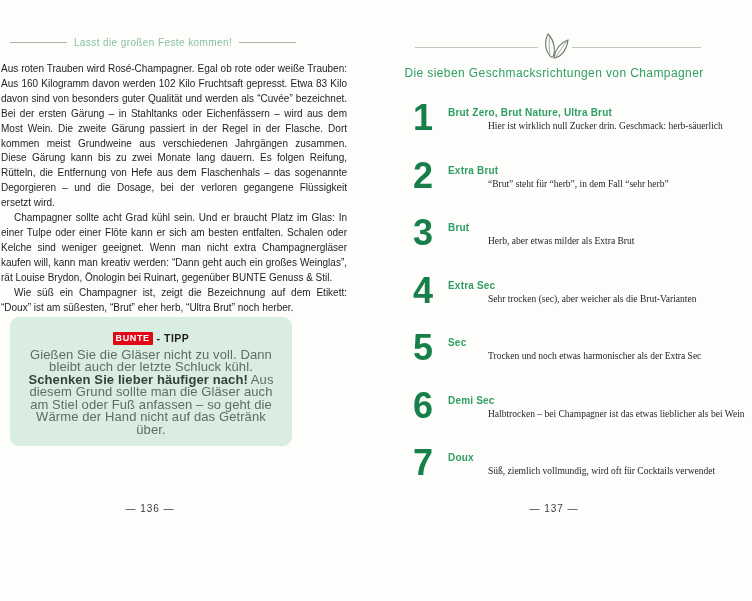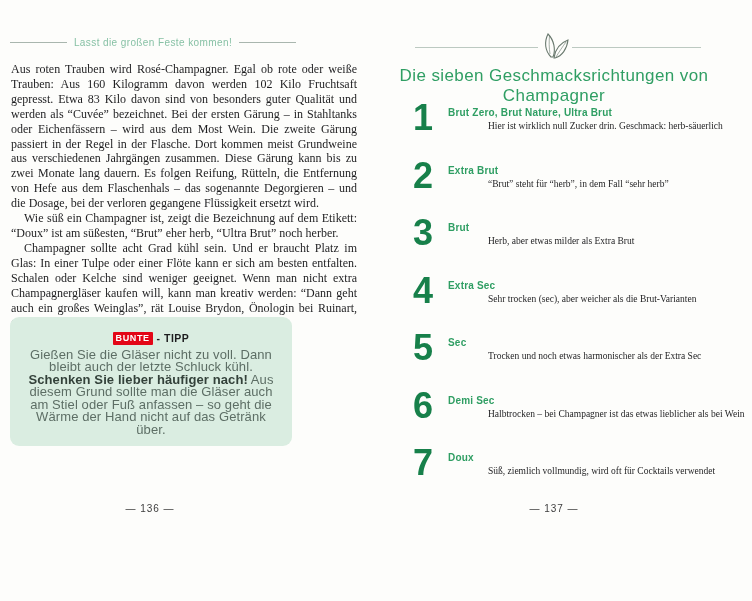--- a/index.html
+++ b/index.html
@@ -16,23 +16,23 @@
   .lp-header {
     position:absolute; top:37px; left:10px; width:286px;
     display:flex; align-items:center; gap:7px;
   }
   .lp-header .rule { flex:1; height:1px; background:#a9b6ae; }
   .lp-header .htxt {
     white-space:nowrap; font-size:10px; letter-spacing:0.4px;
     color:#87c1a5;
   }
   .lp-body {
-    position:absolute; top:62px; left:11px; width:346px;
-    font-family:Liberation Serif, serif;
-    font-size:12px; line-height:14.9px; color:#1e1e20;
+    position:absolute; top:62px; left:1px; width:346px;
+    font-family:Liberation Sans, sans-serif;
+    font-size:10px; line-height:14.9px; color:#1e1e20;
     text-align:justify; hyphens:auto; -webkit-hyphens:auto;
   }
   .lp-body p { margin:0; }
   .lp-body p.indent { text-indent:13px; }
 
   .tip-box {
     position:absolute; top:317px; left:10px; width:282px;
     box-sizing:border-box; min-height:74px;
     background:#daede1; border-radius:9px;
     padding:15px 10px 9px 10px; text-align:center;
@@ -55,21 +55,21 @@
   }
   .pageno-left  { left:0; width:300px; }
   .pageno-right { left:28px; width:300px; }
 
   
   .orn-line { position:absolute; top:47px; left:39px; width:286px; height:1px; background:#bcc9c1; }
   .orn-leaf { position:absolute; top:30px; left:162px; width:34px; height:30px; background:#fdfdfb; }
 
   .rp-title {
     position:absolute; top:66px; left:0; width:356px; text-align:center;
-    font-size:17px; letter-spacing:0.4px; color:#2f9e63;
+    font-size:12px; letter-spacing:0.4px; color:#2f9e63;
   }
 
   .rp-items { position:absolute; top:101px; left:30px; width:340px; }
   .rp-item { height:57.5px; display:flex; align-items:flex-start; }
   .rp-item .num {
     flex:none; width:34px; text-align:center;
     font-size:36px; line-height:40px; font-weight:bold;
     color:#17804a; margin-top:-3px;
   }
   .rp-item .itxt { padding-left:8px; padding-top:5px; }
@@ -91,22 +91,22 @@
   <div class="page page-left">
 
     <div class="lp-header">
       <span class="rule"></span>
       <span class="htxt">Lasst die großen Feste kommen!</span>
       <span class="rule"></span>
     </div>
 
     <div class="lp-body">
       <p>Aus roten Trauben wird Rosé-Champagner. Egal ob rote oder weiße Trauben: Aus 160 Kilogramm davon werden 102 Kilo Fruchtsaft gepresst. Etwa 83 Kilo davon sind von besonders guter Qualität und werden als “Cuvée” bezeichnet. Bei der ersten Gärung – in Stahltanks oder Eichenfässern – wird aus dem Most Wein. Die zweite Gärung passiert in der Regel in der Flasche. Dort kommen meist Grundweine aus verschiedenen Jahrgängen zusammen. Diese Gärung kann bis zu zwei Monate lang dauern. Es folgen Reifung, Rütteln, die Entfernung von Hefe aus dem Flaschenhals – das sogenannte Degorgieren – und die Dosage, bei der verloren gegangene Flüssigkeit ersetzt wird.</p>
+      <p class="indent">Champagner sollte acht Grad kühl sein. Und er braucht Platz im Glas: In einer Tulpe oder einer Flöte kann er sich am besten entfalten. Schalen oder Kelche sind weniger geeignet. Wenn man nicht extra Champagnergläser kaufen will, kann man kreativ werden: “Dann geht auch ein großes Weinglas”, rät Louise Brydon, Önologin bei Ruinart, gegenüber BUNTE Genuss &amp; Stil.</p>
       <p class="indent">Wie süß ein Champagner ist, zeigt die Bezeichnung auf dem Etikett: “Doux” ist am süßesten, “Brut” eher herb, “Ultra Brut” noch herber.</p>
-      <p class="indent">Champagner sollte acht Grad kühl sein. Und er braucht Platz im Glas: In einer Tulpe oder einer Flöte kann er sich am besten entfalten. Schalen oder Kelche sind weniger geeignet. Wenn man nicht extra Champagnergläser kaufen will, kann man kreativ werden: “Dann geht auch ein großes Weinglas”, rät Louise Brydon, Önologin bei Ruinart, gegenüber BUNTE Genuss &amp; Stil.</p>
     </div>
 
     <div class="tip-box">
       <div class="tip-head">
         <span class="tip-badge">BUNTE</span><span class="suffix">- TIPP</span>
       </div>
       <div class="tip-text"><span>Gießen Sie die Gläser nicht zu voll. Dann bleibt auch der letzte Schluck kühl. </span><b>Schenken Sie lieber häufiger nach!</b><span> Aus diesem Grund sollte man die Gläser auch am Stiel oder Fuß anfassen – so geht die Wärme der Hand nicht auf das Getränk über.</span></div>
     </div>
 
     <div class="pageno pageno-left">— 136 —</div>

